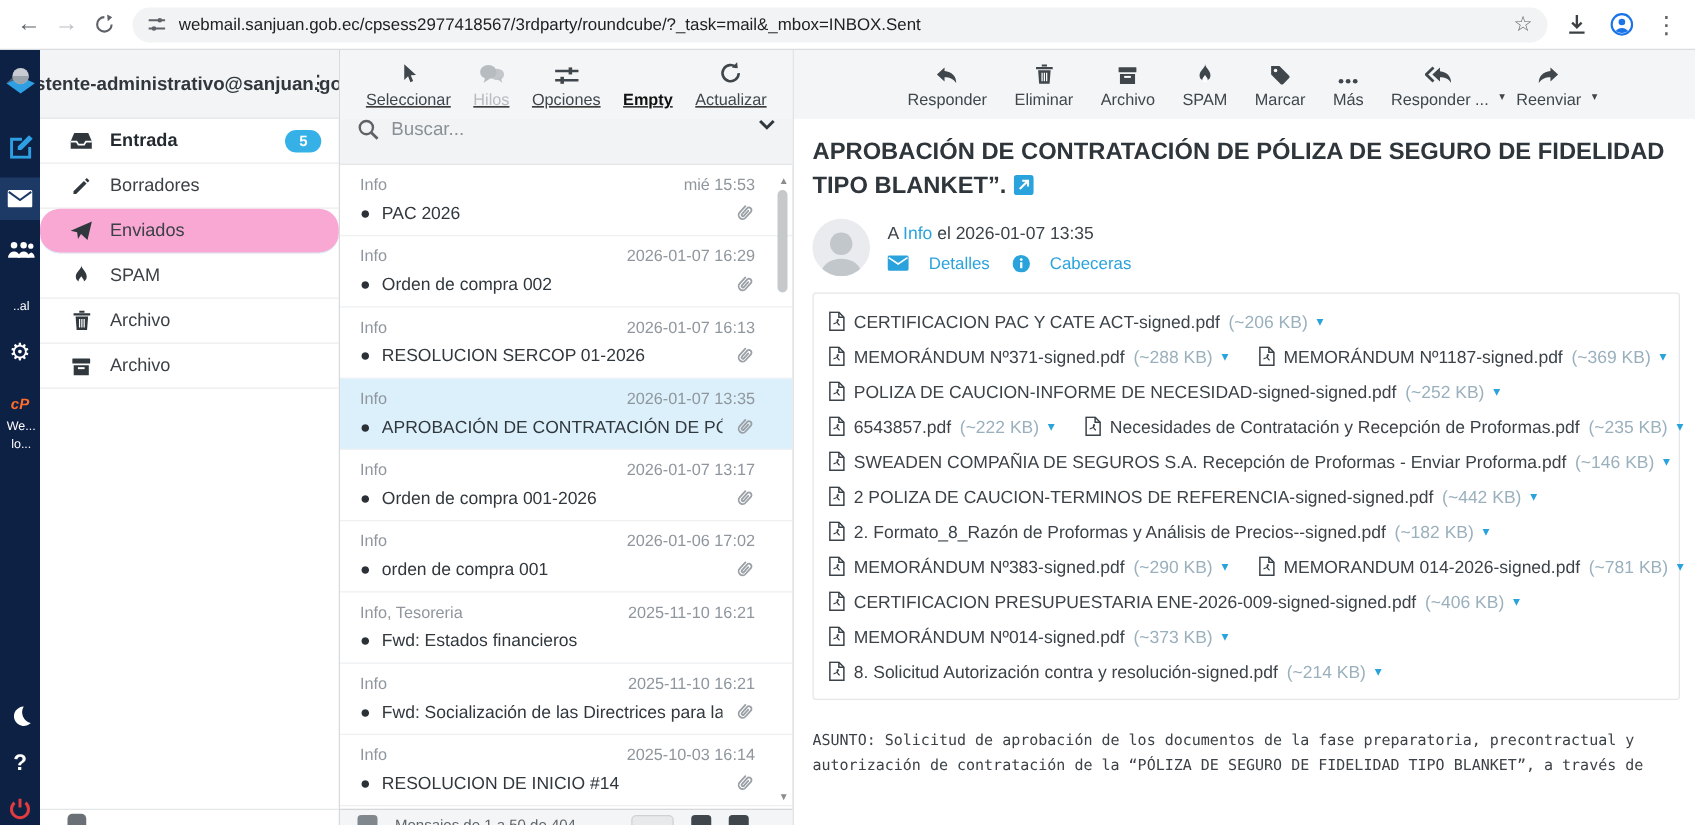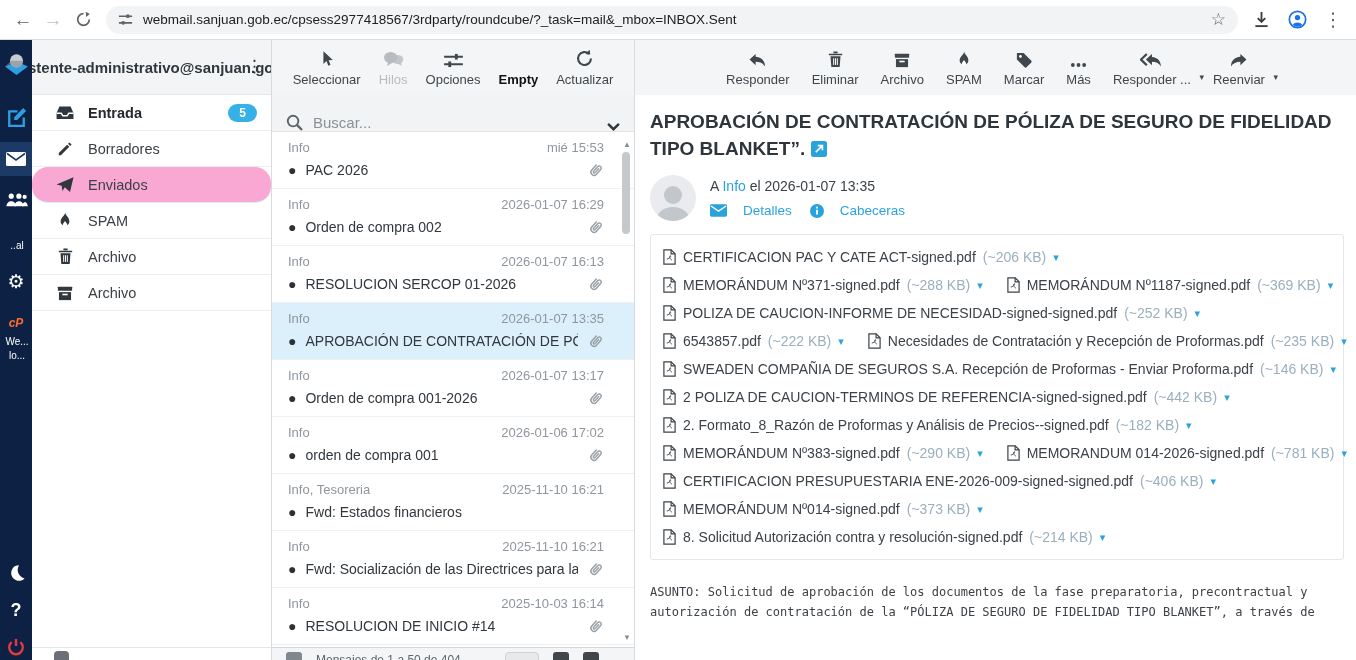--- a/index.html
+++ b/index.html
@@ -45,31 +45,31 @@
   .folder-row.selected { background:#f9a8d4; border-bottom:1px solid #d9eefb;border-radius:16px; }
   .badge { background:#35b1e8; color:#fff; font-size:12px; font-weight:bold;
            border-radius:10px; padding:2px 11px; }
   .folders-footer { height:13px; overflow:hidden; border-top:1px solid #e3e5e7; padding:3px 0 0 22px; }
   .blob { width:15px; height:15px; background:#6a7076; border-radius:4px; }
 
   
   .list-pane { width:363px; border-right:1px solid #d8dadc; flex:none;
                display:flex; flex-direction:column; background:#fff; position:relative; }
   .toolbar { height:55px; background:#f4f5f6; display:flex; align-items:flex-start;
-             justify-content:center; gap:18px; padding-top:8px; flex:none; }
+             justify-content:center; gap:18px; padding-top:8px; flex:none;text-decoration:underline; }
   .tbtn { display:flex; flex-direction:column; align-items:center; gap:4px; cursor:pointer;
           color:#3f464c; position:relative; }
   .tbtn .ticon { height:20px; display:flex; align-items:flex-end; }
   .tbtn .tlabel { font-size:13px; }
   .tbtn.disabled { color:#b7bcc0; }
   .tbtn.textonly .tlabel { font-weight:bold; color:#111; }
   .tbtn .caret { position:absolute; right:-13px; top:24px; font-size:9px; color:#3f464c; }
 
   .search-row { height:37px; background:#f1f3f4; border-bottom:1px solid #e3e5e7; flex:none;
-                display:flex; align-items:flex-end; padding:0 14px; gap:10px; cursor:text; }
+                display:flex; align-items:flex-start; padding:0 14px; gap:10px; cursor:text; }
   .search-row .ph { flex:1; font-size:15px; color:#8a9096; }
   .search-row .mag { color:#5f6368; display:flex; }
   .search-chevron { color:#30373d; font-size:12px; font-weight:bold; cursor:pointer; }
 
   .list-body { flex:1; overflow:hidden; }
   .msg-row { padding:7px 30px 8px 16px; border-bottom:1px solid #eef0f1; cursor:pointer; }
   .msg-row.selected { background:#dcf0fb; }
   .msg-line1 { display:flex; justify-content:space-between; font-size:13px; color:#8f969d;
                line-height:17px; margin-bottom:5px; }
   .msg-line2 { display:flex; align-items:center; gap:9px; line-height:19px; }

